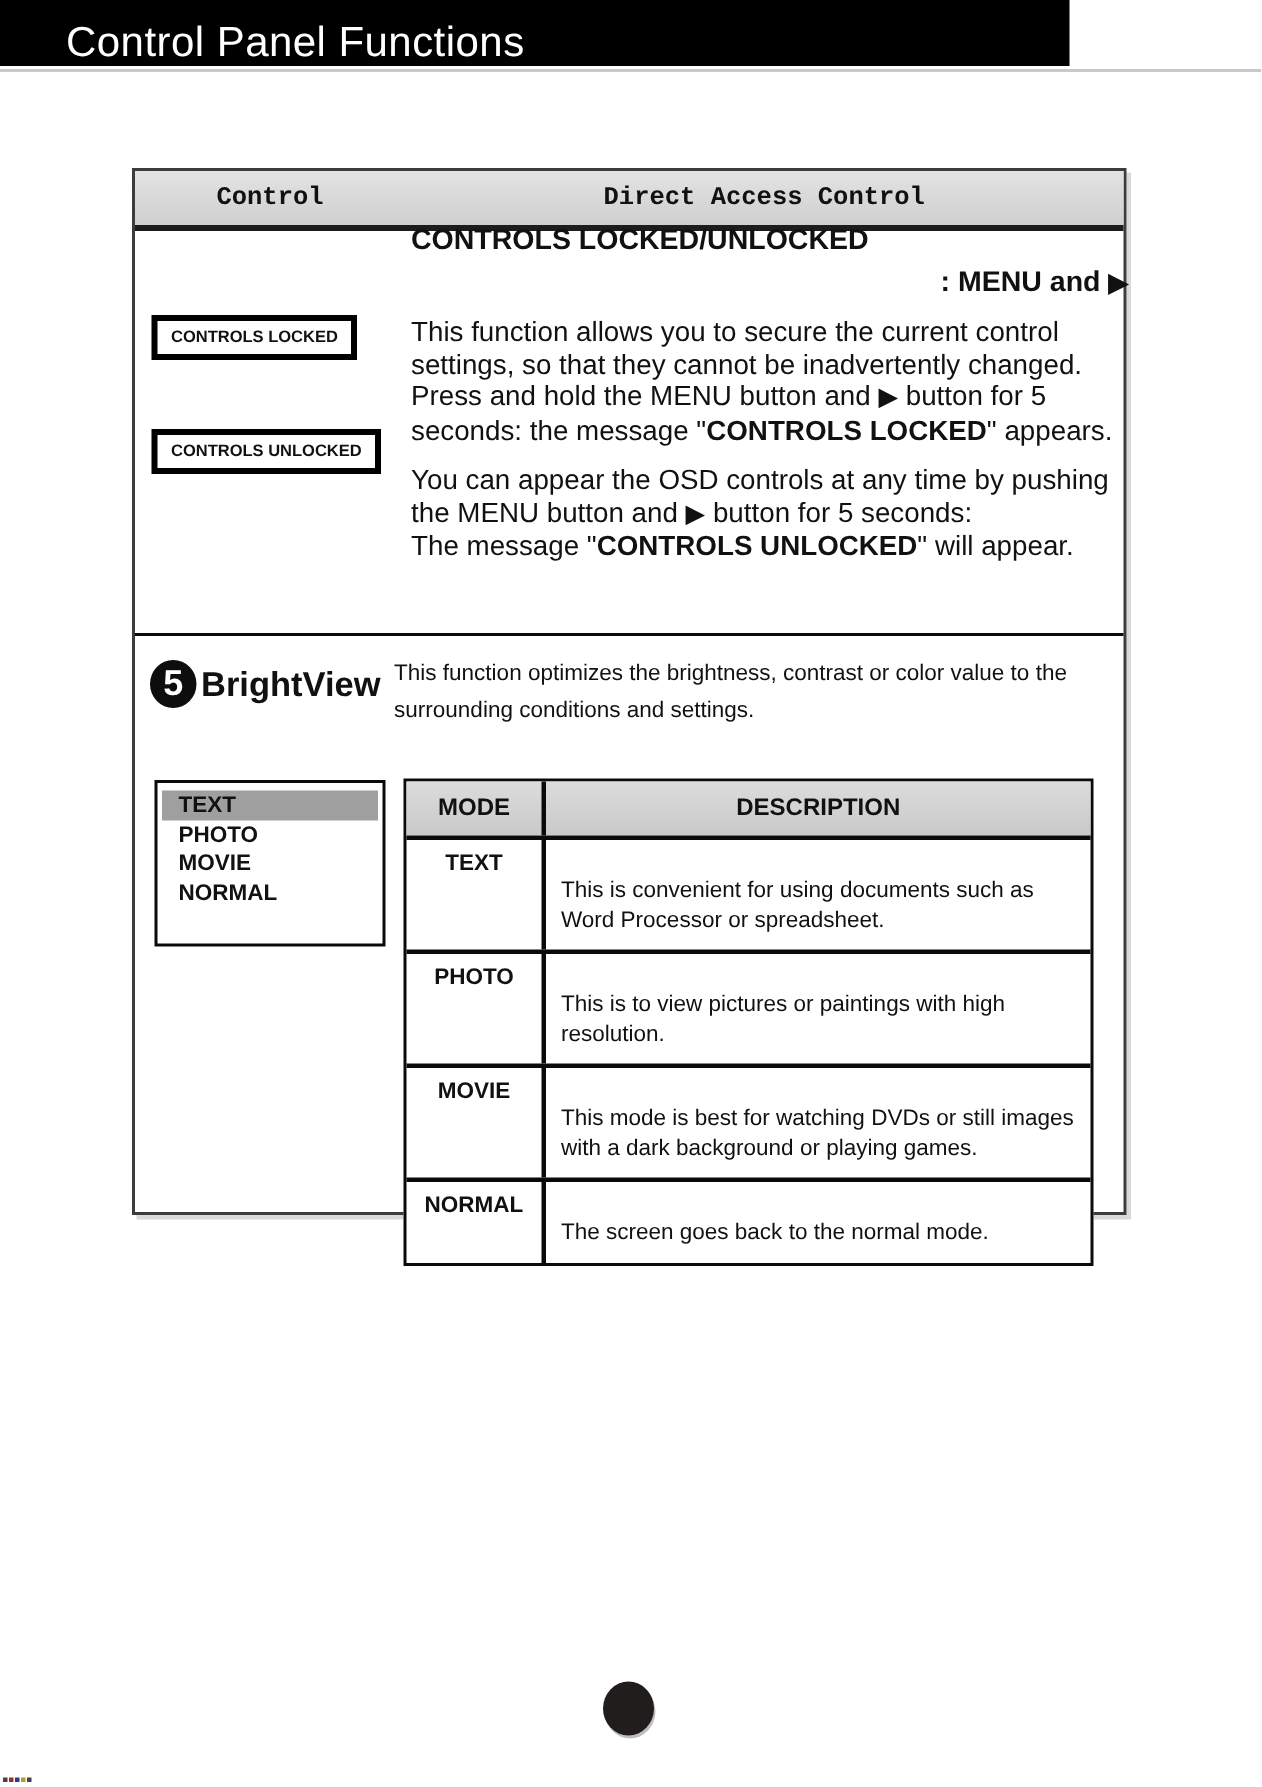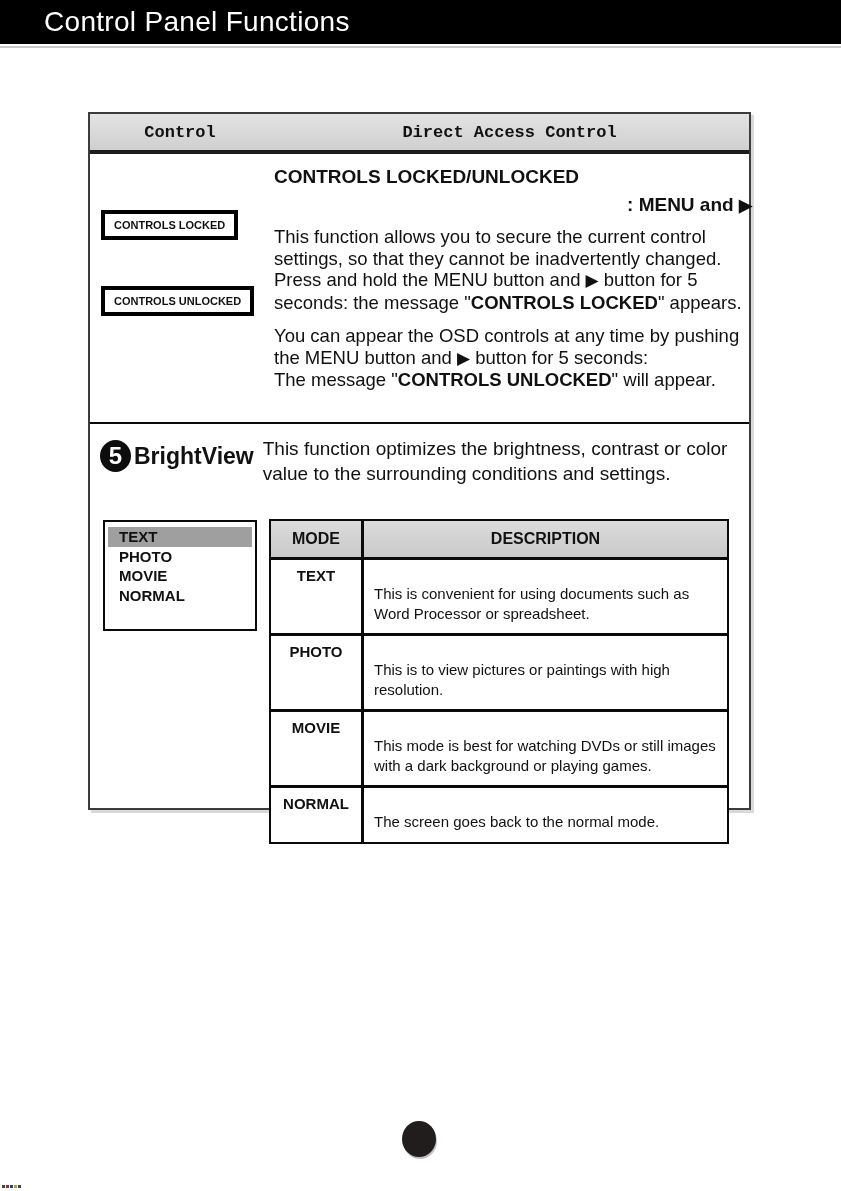--- a/index.html
+++ b/index.html
@@ -13,25 +13,25 @@
     width: 841px;
     height: 1191px;
     background: #ffffff;
     overflow: hidden;
   }
 
   
   .top-bar {
     position: absolute;
     left: 0; top: 0;
-    width: 841px; height: 44px;
+    width: 713px; height: 44px;
     background: #000000;
     color: #ffffff;
     display: flex;
-    align-items: center;
+    align-items: flex-end;
   }
   .top-bar .title {
     padding-left: 44px;
     font-size: 28px;
     letter-spacing: 0.3px;
   }
   .top-bar-underline {
     position: absolute;
     left: 0; top: 46px;
     width: 841px; height: 2px;
@@ -81,21 +81,21 @@
     font-size: 11px;
     font-weight: bold;
     color: #111;
     white-space: nowrap;
   }
   .badge-locked   { left: 11px; top: 96px; }
   .badge-unlocked { left: 11px; top: 172px; }
 
   .sec1-text {
     position: absolute;
-    left: 184px; top: 52px;
+    left: 184px; top: 36px;
     width: 478px;
     color: #111;
   }
   .sec1-heading {
     font-size: 19px;
     font-weight: bold;
     margin: 0 0 6px 0;
   }
   .sec1-subheading {
     font-size: 19px;
@@ -140,21 +140,21 @@
     margin-top: 6px;
   }
   .feature-name {
     font-size: 23px;
     font-weight: bold;
     color: #111;
     margin: 9px 0 0 3px;
     flex: 0 0 auto;
   }
   .feature-desc {
-    font-size: 19px;
+    font-size: 15px;
     line-height: 25px;
     color: #111;
     margin: 2px 0 0 9px;
     width: 478px;
   }
 
   .osd-box {
     position: absolute;
     left: 13px; top: 406px;
     width: 150px; height: 102px;

